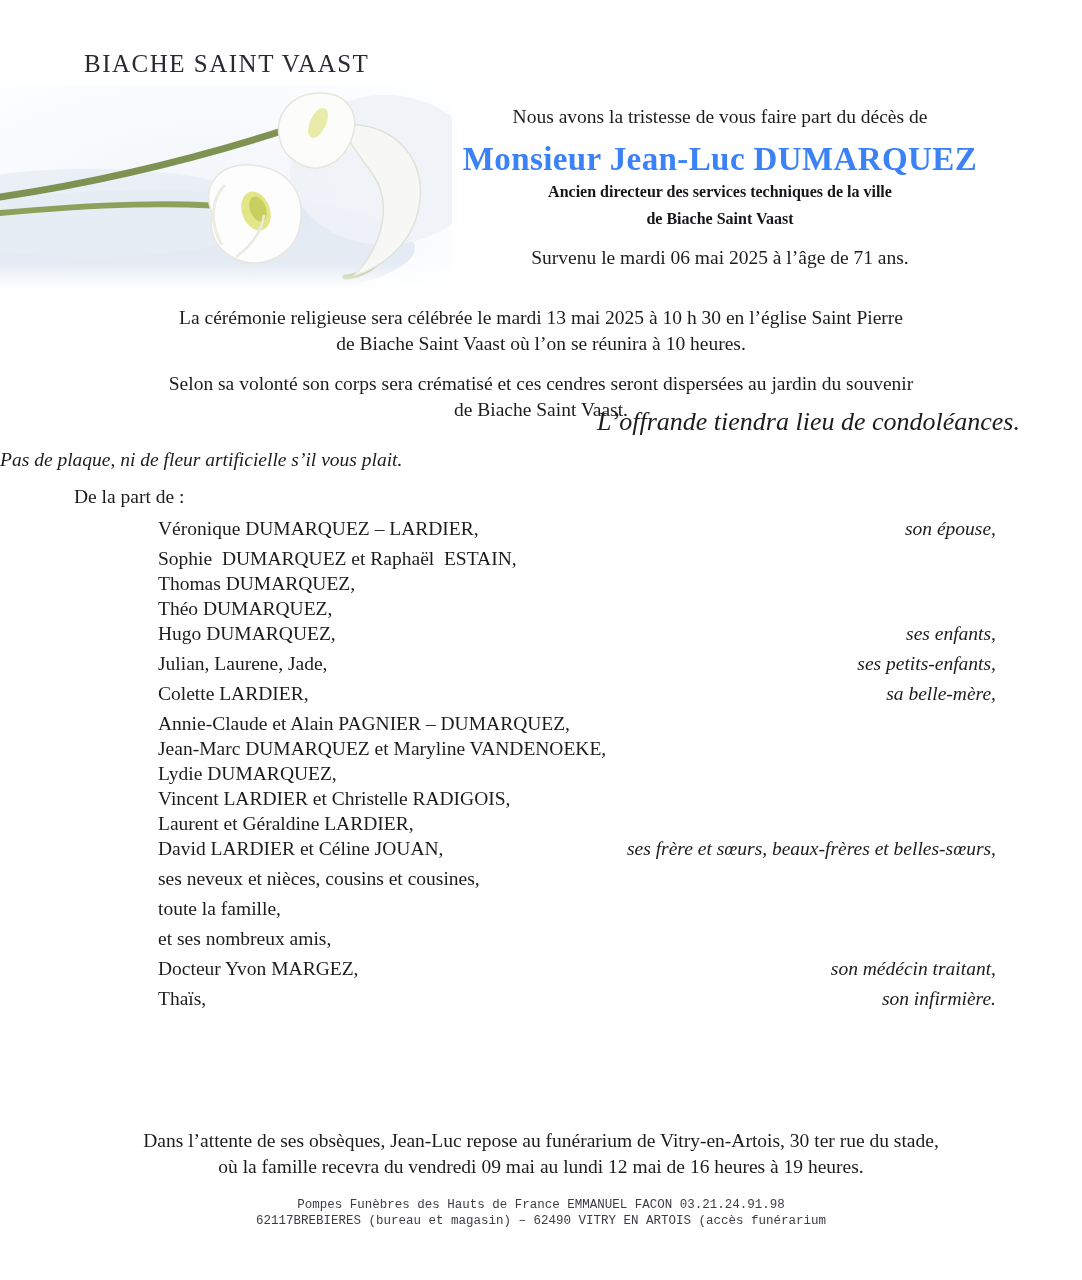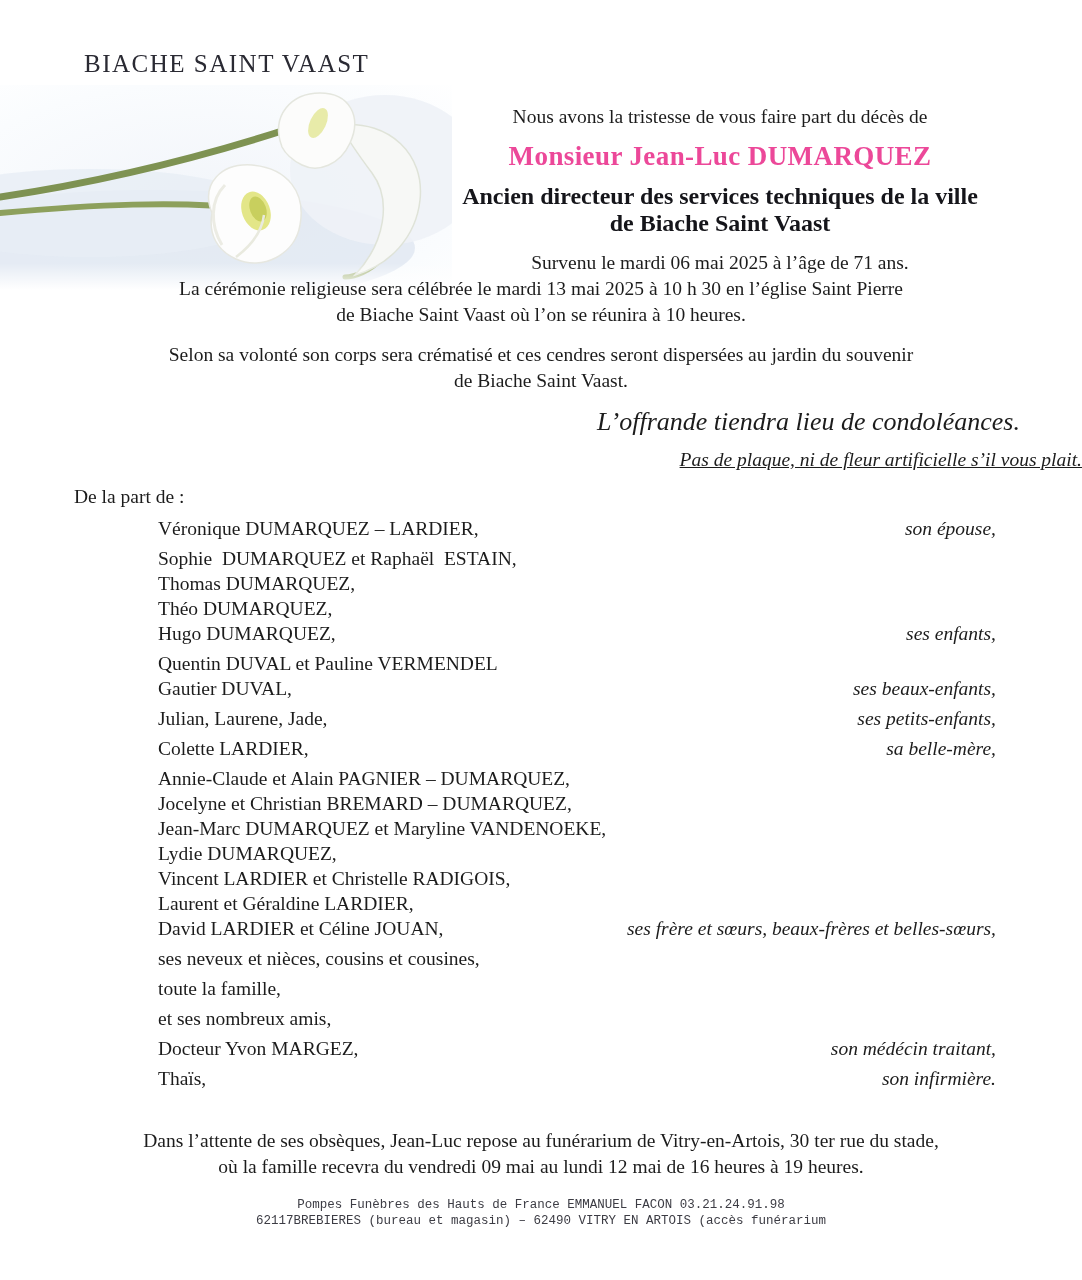--- a/index.html
+++ b/index.html
@@ -24,55 +24,54 @@
     top: 85px; left: 0;
     width: 452px; height: 205px;
   }
   .header-text {
     position: absolute;
     top: 94px; left: 420px; width: 600px;
     text-align: center;
   }
   .intro { font-size: 19.5px; margin-top: 12px; }
   .deceased {
-    font-size: 27px;
+    font-size: 33px;
     font-weight: bold;
     margin-top: 13px;
     letter-spacing: 0.4px;
-    color: #ec4899;
+    color: #3b82f6;
   }
   .subtitle {
-    font-size: 24px;
+    font-size: 16px;
     font-weight: bold;
     line-height: 27px;
-    margin-top: 11px;
+    margin-top: 0;
     color: #15151a;
   }
   .survenu { font-size: 19.5px; margin-top: 15px; }
   .ceremony {
     position: absolute;
-    top: 276px; left: 0; width: 1082px;
+    top: 305px; left: 0; width: 1082px;
     text-align: center;
     font-size: 19.5px;
     line-height: 26px;
   }
   .ceremony .para2 { margin-top: 14px; }
   .offering {
     position: absolute;
     top: 407px; right: 62px;
     font-style: italic;
     font-size: 26px;
   }
   .no-flowers {
     position: absolute;
     top: 449px; left: 0; width: 1082px;
-    text-align: right;
+    text-align: left;
     font-style: italic;
     font-size: 19.5px;
-    text-decoration: underline;
   }
   .de-la-part {
     position: absolute;
     top: 486px; left: 74px;
     font-size: 19.5px;
   }
   .family {
     position: absolute;
     top: 516px; left: 158px; right: 86px;
     font-size: 19.5px;
@@ -184,46 +183,38 @@
     <div class="group">
       <div class="names">
         <div>Sophie  DUMARQUEZ et Raphaël  ESTAIN,</div>
         <div>Thomas DUMARQUEZ,</div>
         <div>Théo DUMARQUEZ,</div>
         <div>Hugo DUMARQUEZ,</div>
       </div>
       <div class="relation">ses enfants,</div>
     </div>
 
-    <div class="group">
-      <div class="names">
-        <div>Quentin DUVAL et Pauline VERMENDEL</div>
-        <div>Gautier DUVAL,</div>
-      </div>
-      <div class="relation">ses beaux-enfants,</div>
-    </div>
 
     <div class="group">
       <div class="names">
         <div>Julian, Laurene, Jade,</div>
       </div>
       <div class="relation">ses petits-enfants,</div>
     </div>
 
     <div class="group">
       <div class="names">
         <div>Colette LARDIER,</div>
       </div>
       <div class="relation">sa belle-mère,</div>
     </div>
 
     <div class="group">
       <div class="names">
         <div>Annie-Claude et Alain PAGNIER – DUMARQUEZ,</div>
-        <div>Jocelyne et Christian BREMARD – DUMARQUEZ,</div>
         <div>Jean-Marc DUMARQUEZ et Maryline VANDENOEKE,</div>
         <div>Lydie DUMARQUEZ,</div>
         <div>Vincent LARDIER et Christelle RADIGOIS,</div>
         <div>Laurent et Géraldine LARDIER,</div>
         <div>David LARDIER et Céline JOUAN,</div>
       </div>
       <div class="relation">ses frère et sœurs, beaux-frères et belles-sœurs,</div>
     </div>
 
     <div class="group">

